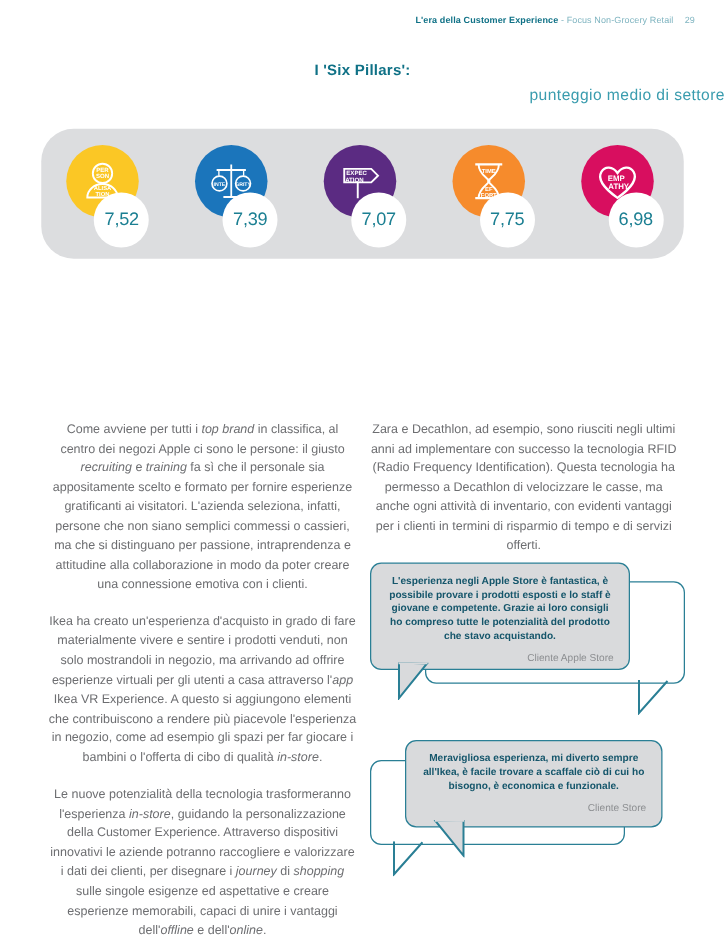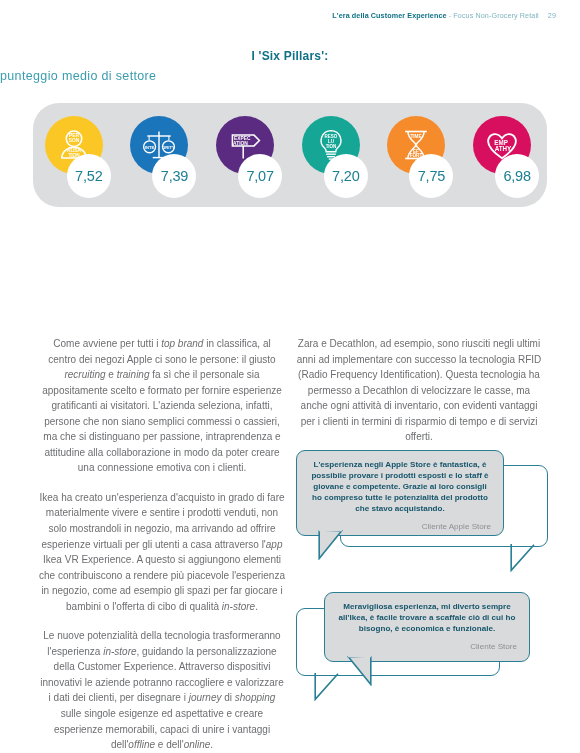--- a/index.html
+++ b/index.html
@@ -41,21 +41,21 @@
     font-size: 12px;
     font-weight: bold;
     color: #0f7186;
     letter-spacing: .2px;
   }
   .chart-subtitle {
     position: absolute;
     top: 69px;
     left: 0;
     width: 100%;
-    text-align: left;
+    text-align: right;
     font-size: 12.5px;
     color: #3a9cae;
     letter-spacing: .35px;
   }
 
   
   .pillar-panel {
     position: absolute;
     left: 33px;
     top: 103px;
@@ -241,34 +241,20 @@
       <svg width="36" height="36" viewBox="0 0 40 40">
         <path d="M6 9 h24 l6 6 l-6 6 H6 z" fill="none" stroke="#fff" stroke-width="1.7"></path>
         <line x1="18" y1="21" x2="18" y2="35" stroke="#fff" stroke-width="1.7"></line>
         <text x="17" y="14.8" font-size="5.4" fill="#fff" text-anchor="middle" font-family="Liberation Sans, sans-serif" font-weight="bold">EXPEC</text>
         <text x="15" y="20.3" font-size="5.4" fill="#fff" text-anchor="middle" font-family="Liberation Sans, sans-serif" font-weight="bold">ATION</text>
       </svg>
     </div>
     <div class="pillar-score">7,07</div>
   </div>
 
-  <div class="pillar">
-    <div class="pillar-circle" style="background:#16a696">
-      <svg width="36" height="36" viewBox="0 0 40 40">
-        <path d="M20 4 a11 11 0 0 1 7.2 19.3 c-1.4 1.3 -1.9 2.6 -1.9 4.2 h-10.6 c0 -1.6 -0.5 -2.9 -1.9 -4.2 A11 11 0 0 1 20 4 z" fill="none" stroke="#fff" stroke-width="1.6"></path>
-        <line x1="14.6" y1="30.2" x2="25.4" y2="30.2" stroke="#fff" stroke-width="1.5"></line>
-        <line x1="15.6" y1="33" x2="24.4" y2="33" stroke="#fff" stroke-width="1.5"></line>
-        <line x1="17.5" y1="35.6" x2="22.5" y2="35.6" stroke="#fff" stroke-width="1.5"></line>
-        <text x="20" y="12" font-size="5" fill="#fff" text-anchor="middle" font-family="Liberation Sans, sans-serif" font-weight="bold">RESO</text>
-        <text x="20" y="17.4" font-size="5" fill="#fff" text-anchor="middle" font-family="Liberation Sans, sans-serif" font-weight="bold">LU</text>
-        <text x="20" y="22.8" font-size="5" fill="#fff" text-anchor="middle" font-family="Liberation Sans, sans-serif" font-weight="bold">TION</text>
-      </svg>
-    </div>
-    <div class="pillar-score">7,20</div>
-  </div>
 
   <div class="pillar">
     <div class="pillar-circle" style="background:#f68b2c">
       <svg width="36" height="36" viewBox="0 0 40 40">
         <line x1="8" y1="5" x2="32" y2="5" stroke="#fff" stroke-width="1.8"></line>
         <line x1="8" y1="35" x2="32" y2="35" stroke="#fff" stroke-width="1.8"></line>
         <path d="M11 5 C11 14 20 17 20 20 C20 23 11 26 11 35" fill="none" stroke="#fff" stroke-width="1.7"></path>
         <path d="M29 5 C29 14 20 17 20 20 C20 23 29 26 29 35" fill="none" stroke="#fff" stroke-width="1.7"></path>
         <text x="20" y="12.4" font-size="5.2" fill="#fff" text-anchor="middle" font-family="Liberation Sans, sans-serif" font-weight="bold">TIME</text>
         <text x="20" y="20.6" font-size="4.6" fill="#fff" text-anchor="middle" font-family="Liberation Sans, sans-serif" font-weight="bold">&amp;</text>

